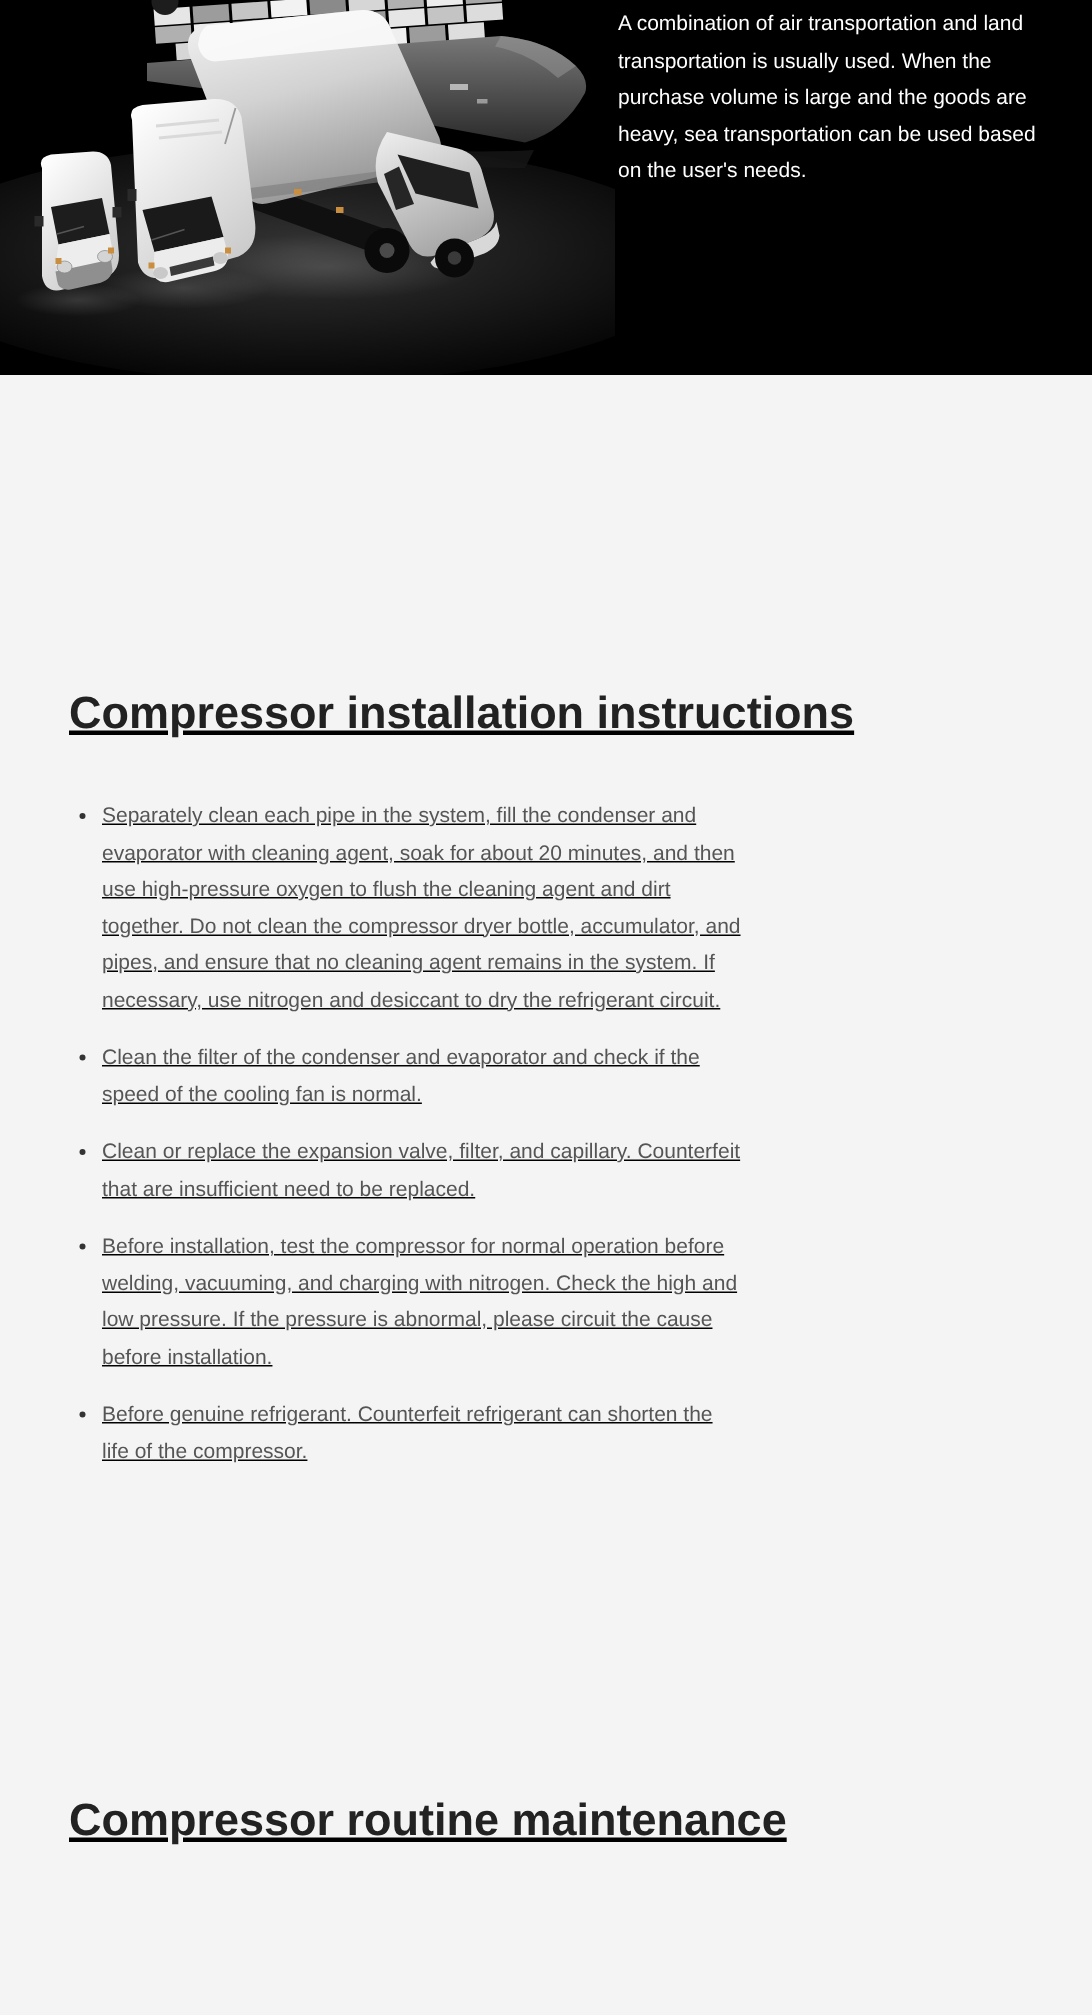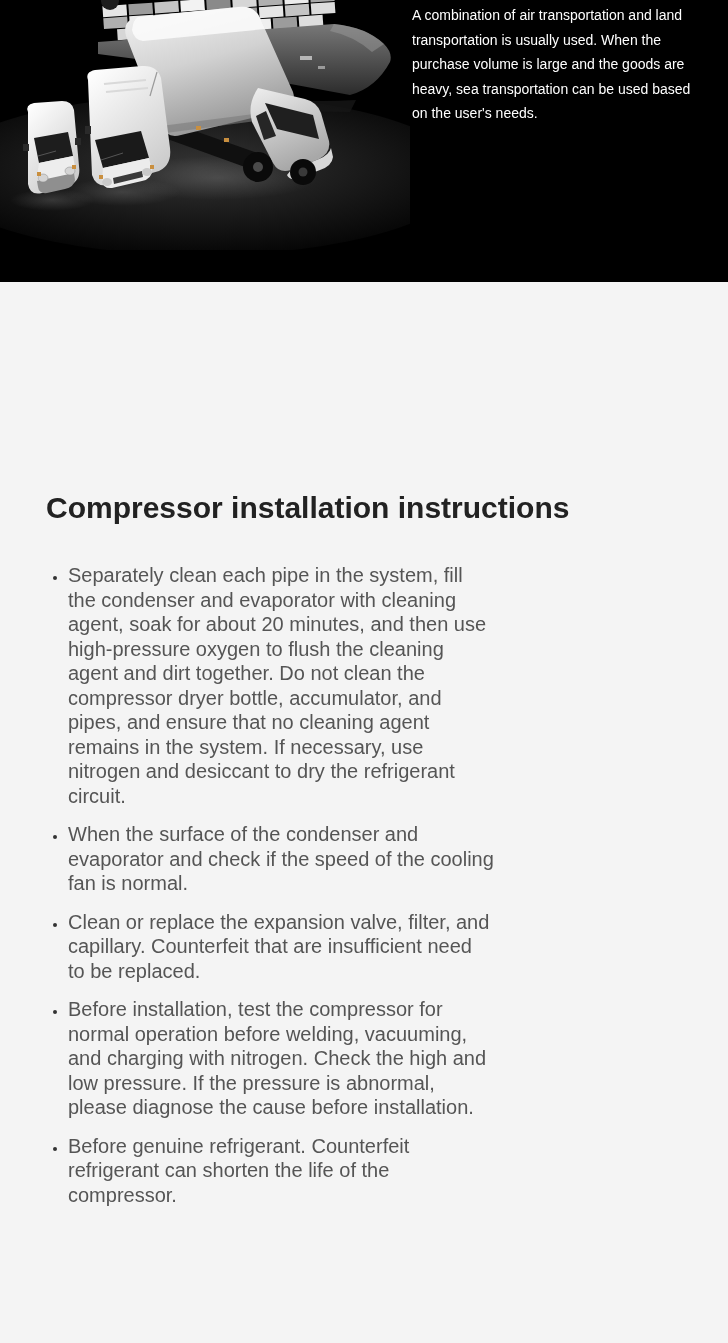--- a/index.html
+++ b/index.html
@@ -6,52 +6,52 @@
   body {
     width: 728px;
     height: 1343px;
     overflow: hidden;
     background: #f4f4f4;
     font-family: "Liberation Sans", sans-serif;
   }
   .banner {
     position: relative;
     width: 728px;
-    height: 282px;
+    height: 250px;
     background: #000000;
   }
   .banner svg { display: block; position: absolute; left: 0; top: 0; }
   .banner-text {
     position: absolute;
     top: 3px;
     left: 412px;
     width: 290px;
     margin: 0;
     color: #ffffff;
     font-size: 14px;
     line-height: 24.6px;
     font-weight: 400;
   }
-  .content { padding: 0 46px; }
+  .content { padding: 0 46px; text-decoration: underline; }
   .section-title {
     margin: 0;
     color: #222222;
     font-size: 30px;
     line-height: 34px;
     font-weight: 700;
   }
   .section-title.first  { padding-top: 209px; }
   .section-title.second { padding-top: 204px; }
   .bullet-list {
     box-sizing: border-box;
     width: 448px;
     margin: 38px 0 0 0;
     padding: 0 0 0 22px;
     color: #555555;
-    font-size: 20px;
+    font-size: 14px;
     line-height: 24.5px;
   }
   .bullet-list li { margin: 0 0 14px 0; }
   .bullet-list li::marker { color: #333333; font-size: 13px; }
 </style>
 </head>
 <body>
 
 <div class="page">
 
@@ -184,21 +184,22 @@
     </svg>
 
     <p class="banner-text">A combination of air transportation and land transportation is usually used. When the purchase volume is large and the goods are heavy, sea transportation can be used based on the user's needs.</p>
   </header>
 
   <main class="content">
     <h2 class="section-title first">Compressor installation instructions</h2>
 
     <ul class="bullet-list">
       <li>Separately clean each pipe in the system, fill the condenser and evaporator with cleaning agent, soak for about 20 minutes, and then use high-pressure oxygen to flush the cleaning agent and dirt together. Do not clean the compressor dryer bottle, accumulator, and pipes, and ensure that no cleaning agent remains in the system. If necessary, use nitrogen and desiccant to dry the refrigerant circuit.</li>
-      <li>When the surface of the condenser and evaporator and check if the speed of the cooling fan is normal.</li>
+      <li>Clean the filter of the condenser and evaporator and check if the speed of the cooling fan is normal.</li>
       <li>Clean or replace the expansion valve, filter, and capillary. Counterfeit that are insufficient need to be replaced.</li>
-      <li>Before installation, test the compressor for normal operation before welding, vacuuming, and charging with nitrogen. Check the high and low pressure. If the pressure is abnormal, please diagnose the cause before installation.</li>
+      <li>Before installation, test the compressor for normal operation before welding, vacuuming, and charging with nitrogen. Check the high and low pressure. If the pressure is abnormal, please circuit the cause before installation.</li>
       <li>Before genuine refrigerant. Counterfeit refrigerant can shorten the life of the compressor.</li>
     </ul>
 
+    <h2 class="section-title second">Compressor routine maintenance</h2>
   </main>
 
 </div>
 
 </body></html>

